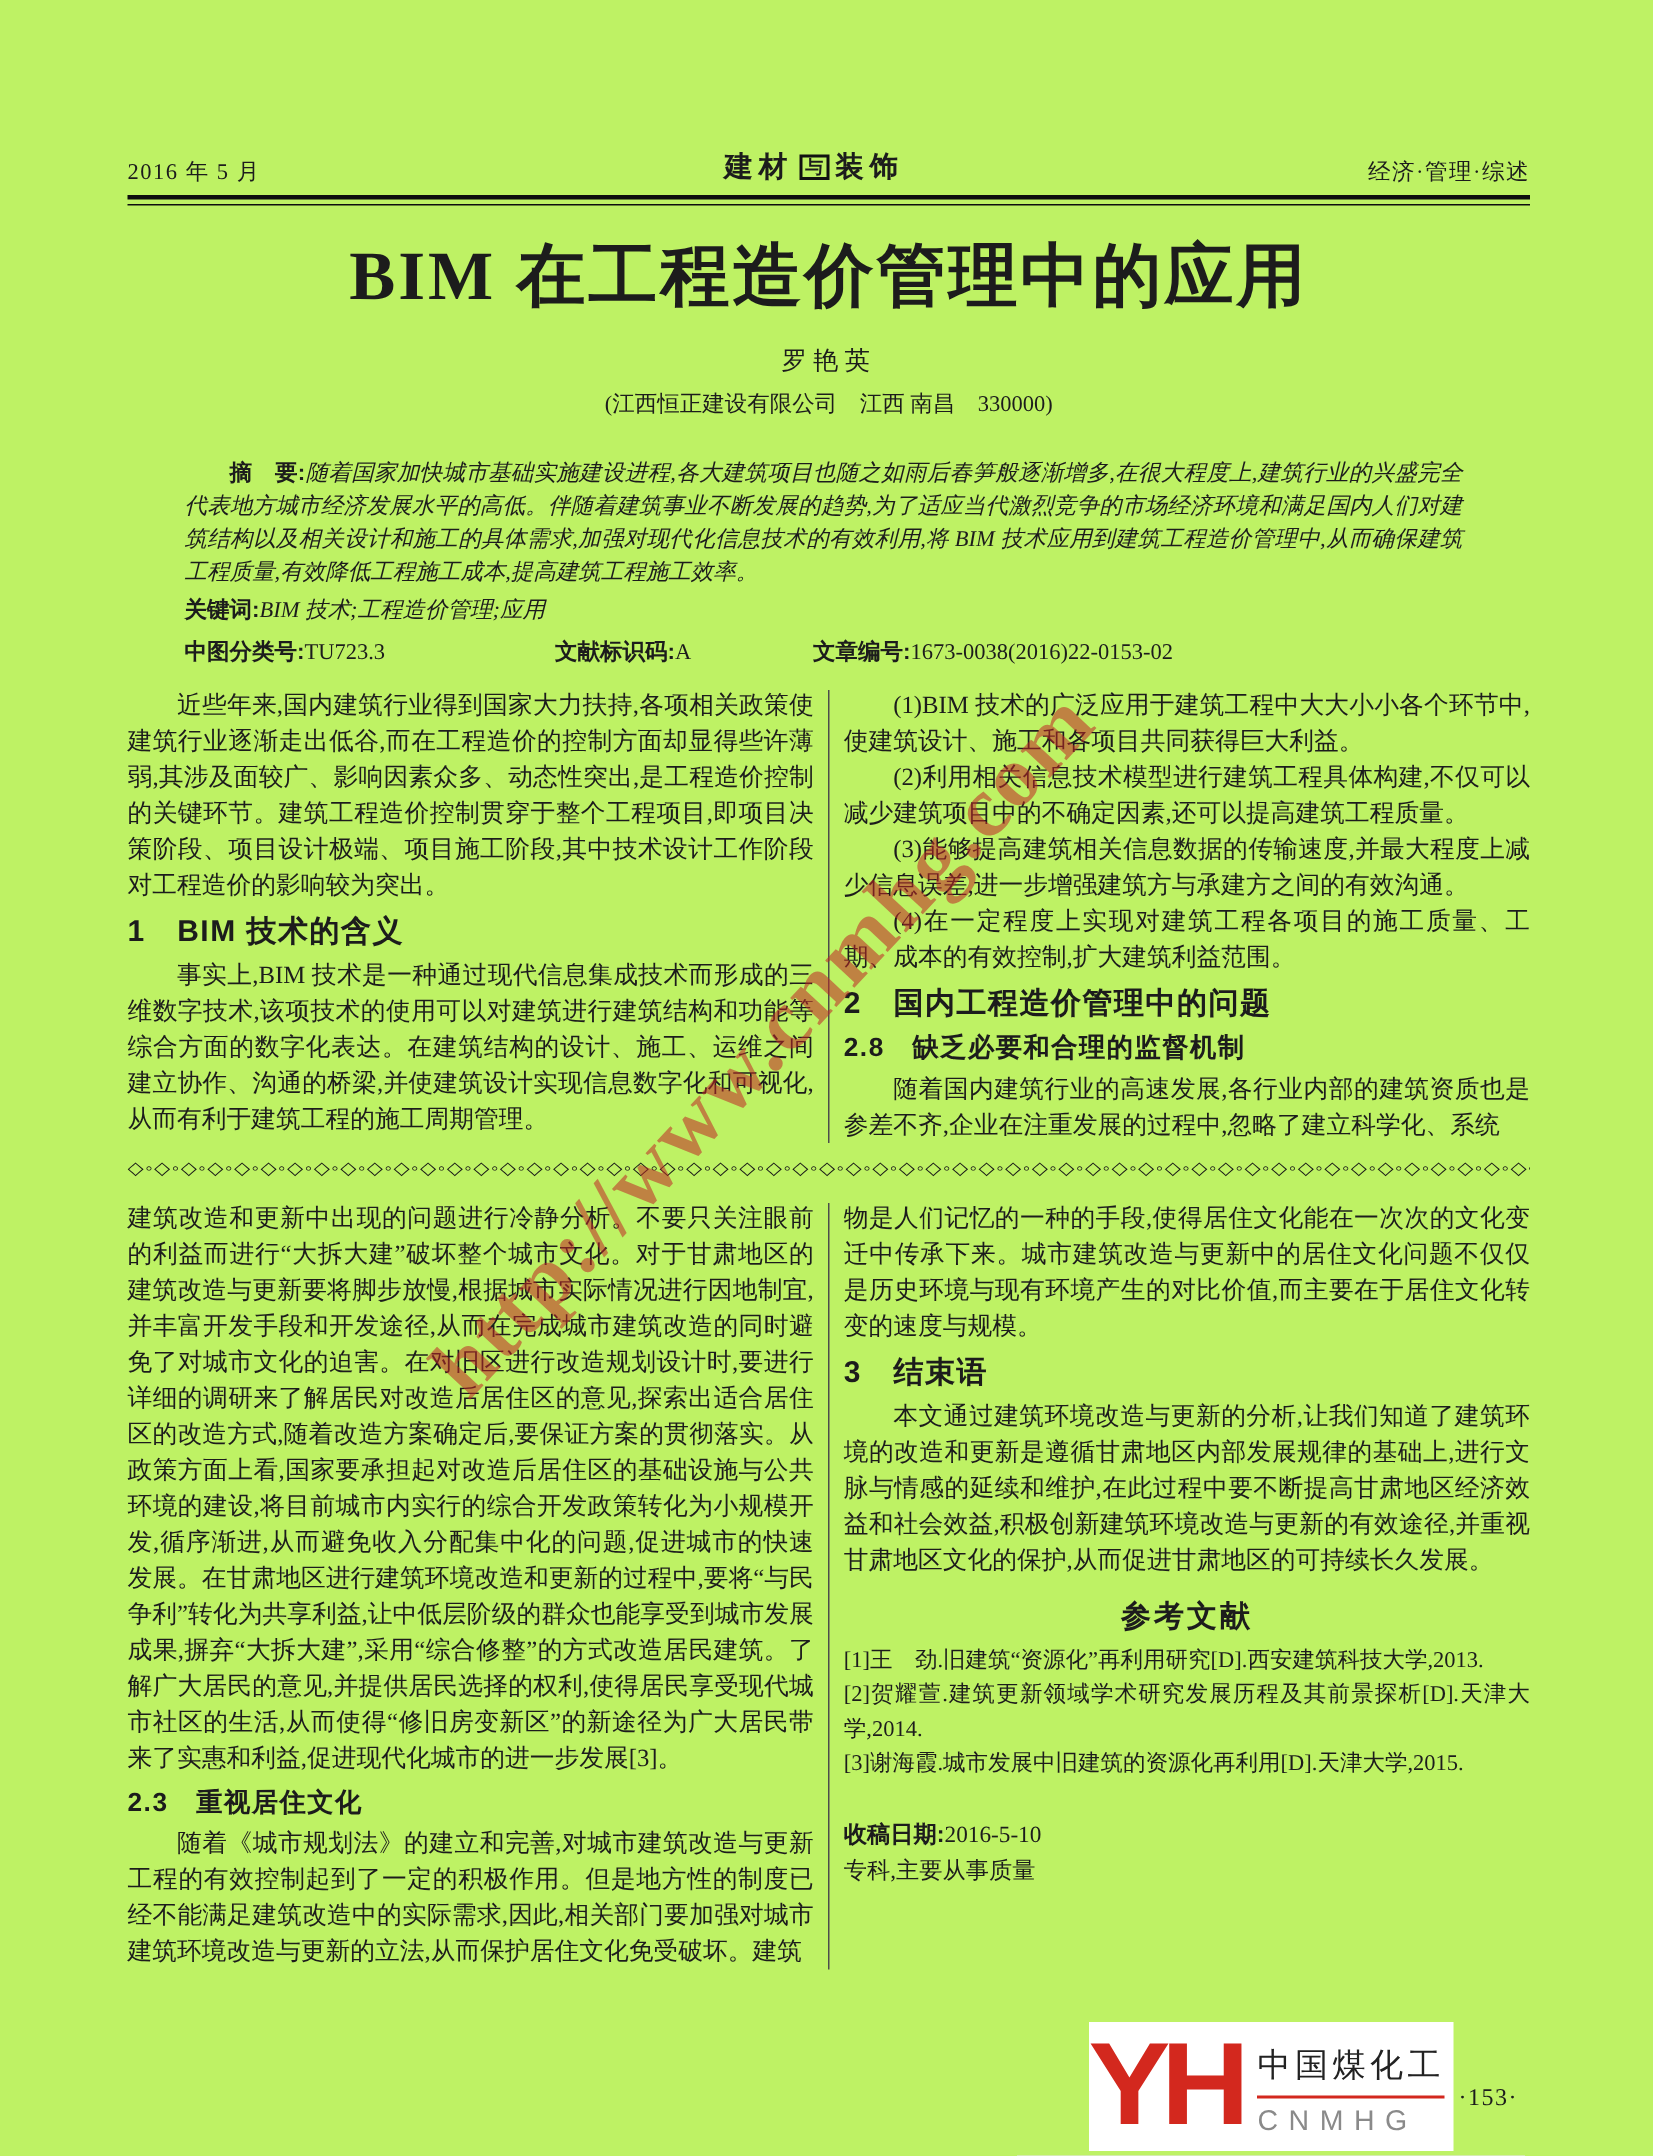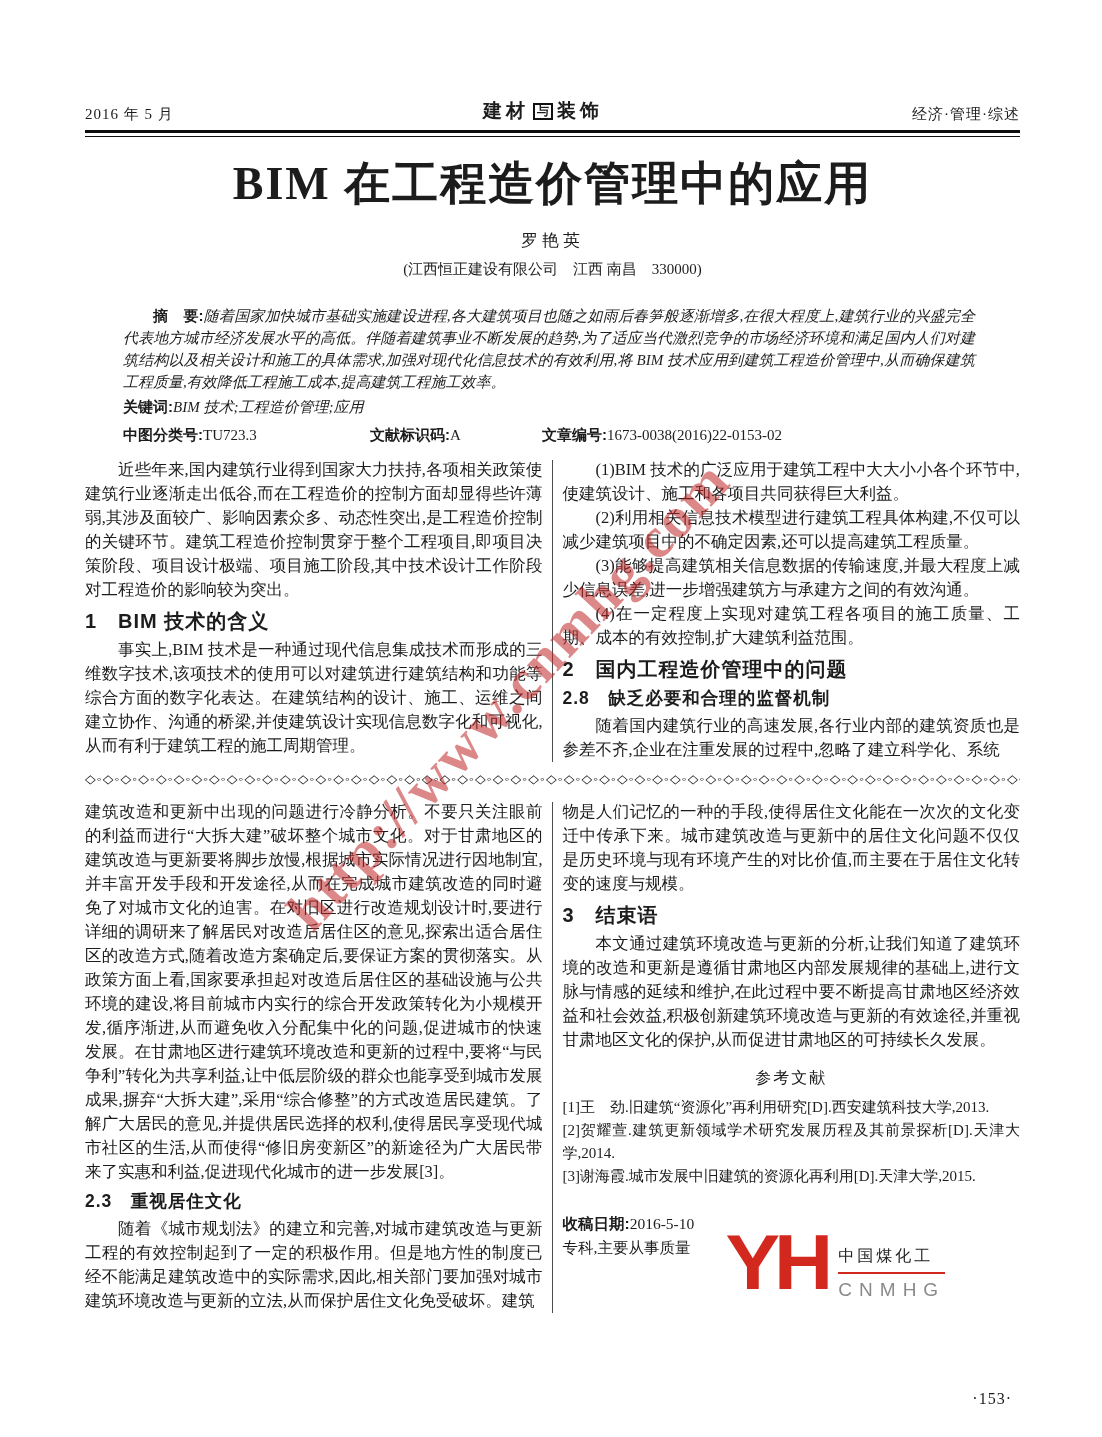--- a/index.html
+++ b/index.html
@@ -1,18 +1,18 @@
 <!DOCTYPE html>
 <html><head>
 <meta charset="utf-8">
 <style>
   html,body{margin:0;padding:0;background:#e8e8e8;}
   .page{
     position:relative; width:1102px; height:1437px; margin:0 auto;
-    background:#ffffff; overflow:hidden; color:#1c1c1c;
+    background:#bef264; overflow:hidden; color:#1c1c1c;
     font-family:"Liberation Serif","DejaVu Serif",serif;
   }
   .inner{position:relative; margin:0 82px 0 85px;}
   
   .hdr-row{display:flex; justify-content:space-between; align-items:flex-end; padding-top:98px; font-size:15px;}
   .hdr-date,.hdr-cat{letter-spacing:1px;}
   .journal{font-family:"Liberation Sans","DejaVu Sans",sans-serif; font-weight:bold; font-size:19px; letter-spacing:4px;}
   .journal .boxed{display:inline-block; border:2px solid #111; font-size:12px; line-height:13px; padding:0 2px; margin:0 4px; vertical-align:2px; letter-spacing:0;}
   .dbl-rule{margin-top:6px; height:3px; border-top:3px solid #0e0e0e; border-bottom:1px solid #0e0e0e;}
   
@@ -30,43 +30,43 @@
   .cols{display:flex; align-items:stretch; margin-top:12px;}
   .col{width:458px; font-size:16.5px; line-height:24px; text-align:justify;}
   .col p{margin:0; text-indent:2em;}
   .col p.cont{text-indent:0;}
   .col-rule{width:0; border-left:1px solid #4c4c4c; margin:2px 10px 0 9px;}
   h2.sec{font-family:"Liberation Sans","DejaVu Sans",sans-serif; font-size:20px; margin:7px 0 5px; letter-spacing:1px;}
   h3.sub{font-family:"Liberation Sans","DejaVu Sans",sans-serif; font-size:17.5px; margin:5px 0 4px; letter-spacing:1px;}
   
   .ornament{margin:10px 0 12px; white-space:nowrap; overflow:hidden; font-size:14px; line-height:16px; color:#161616; letter-spacing:1px; transform:scaleY(.85);}
   
-  .refs-title{font-family:"Liberation Sans","DejaVu Sans",sans-serif; font-size:16px; font-weight:normal; text-align:center; margin:14px 0 6px; letter-spacing:2px;}
+  .refs-title{font-family:"Liberation Sans","DejaVu Sans",sans-serif; font-size:20px; font-weight:bold; text-align:center; margin:14px 0 6px; letter-spacing:2px;}
   .ref{font-size:15px; line-height:23px; text-align:justify; text-indent:0;}
   .foot-block{margin-top:24px; font-size:15.5px; line-height:24px;}
   .foot-block .lbl{font-size:15.5px;}
   
   .watermark{
     position:absolute; left:200px; top:662px; z-index:5; pointer-events:none;
     font-size:58px; font-weight:bold; letter-spacing:2px;
     color:rgba(191,38,38,0.55); transform:rotate(-47deg); transform-origin:center;
     font-family:"Liberation Serif","DejaVu Serif",serif; white-space:nowrap;
   }
   
   .logo{
-    position:absolute; left:726px; top:1221px; z-index:6;
-    background:#ffffff; display:flex; align-items:flex-end; padding:2px 6px 6px 2px;
+    position:absolute; left:726px; top:1348px; z-index:6;
+    background:#ffffff; display:flex; align-items:center; padding:2px 6px 6px 2px;
   }
   .logo-mono{
     color:#d3281e; font-family:"Liberation Sans","DejaVu Sans",sans-serif;
     font-weight:900; font-size:78px; line-height:78px; letter-spacing:-6px;
     transform:scaleX(1.05); margin-right:14px;
   }
   .logo-txt{padding-top:10px; font-family:"Liberation Sans","DejaVu Sans",sans-serif;}
-  .logo-name{font-size:16px; color:#222; letter-spacing:3px; border-bottom:2px solid #d3281e; padding-bottom:5px;}
+  .logo-name{font-size:22px; color:#222; letter-spacing:3px; border-bottom:2px solid #d3281e; padding-bottom:5px;}
   .logo-abbr{margin-top:5px; font-size:19px; color:#8a8a8a; letter-spacing:7px;}
   
   .pageno{position:absolute; right:90px; top:1390px; font-size:16px; letter-spacing:1px;}
 </style>
 </head>
 <body>
 
 <div class="page">
   <div class="inner">
 

